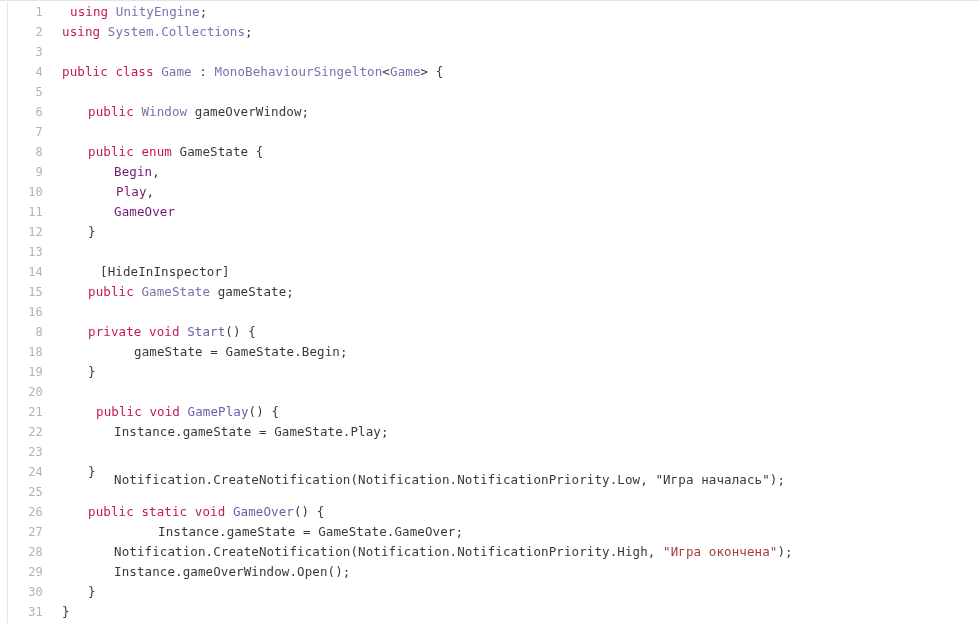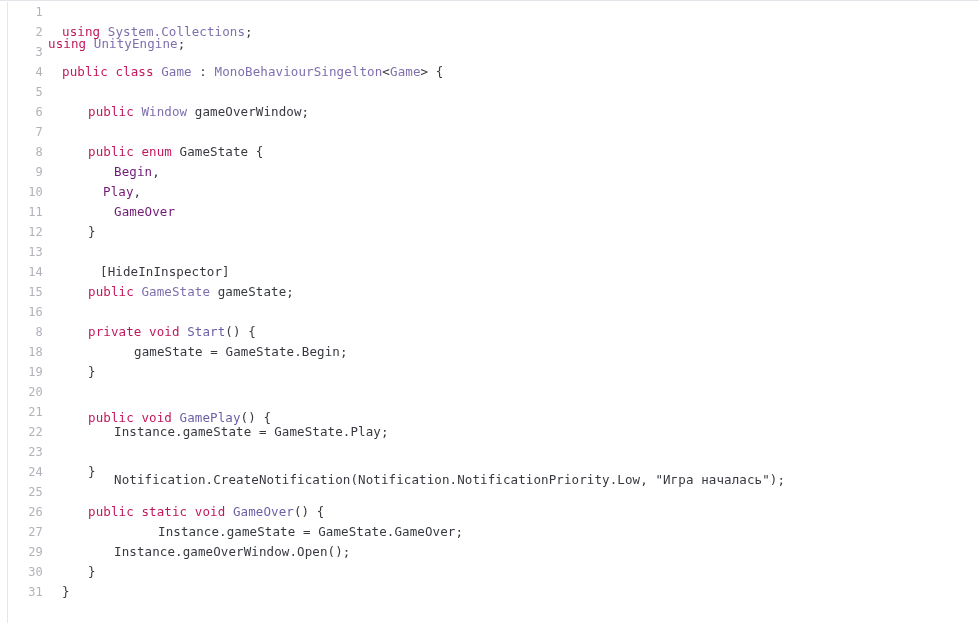--- a/index.html
+++ b/index.html
@@ -67,44 +67,45 @@
   .tok-plain   { color: #36393f; }
   .tok-str     { color: #a63b3b; }
   .tok-attr    { color: #36393f; margin-left: 12px; }
 </style>
 </head>
 <body>
 
 <div id="code-viewer">
   <div id="gutter-rule"></div>
   <div id="code-lines">
-      <div class="code-line"><span class="line-number">1</span><span class="line-code" style="left: 48px; margin-top: 32px;"><span class="tok-kw">using</span><span class="tok-plain"> </span><span class="tok-type">UnityEngine</span><span class="tok-plain">;</span></span></div>
+      <div class="code-line"><span class="line-number">1</span><span class="line-code" style="left: 70px;"><span class="tok-kw">using</span><span class="tok-plain"> </span><span class="tok-type">UnityEngine</span><span class="tok-plain">;</span></span></div>
       <div class="code-line"><span class="line-number">2</span><span class="line-code" style="left: 62px;"><span class="tok-kw">using</span><span class="tok-plain"> </span><span class="tok-type">System.Collections</span><span class="tok-plain">;</span></span></div>
       <div class="code-line"><span class="line-number">3</span><span class="line-code" style="left: 62px;"></span></div>
       <div class="code-line"><span class="line-number">4</span><span class="line-code" style="left: 62px;"><span class="tok-kw">public</span><span class="tok-plain"> </span><span class="tok-kw">class</span><span class="tok-plain"> </span><span class="tok-type">Game</span><span class="tok-plain"> : </span><span class="tok-type">MonoBehaviourSingelton</span><span class="tok-plain">&lt;</span><span class="tok-type">Game</span><span class="tok-plain">&gt; {</span></span></div>
       <div class="code-line"><span class="line-number">5</span><span class="line-code" style="left: 62px;"></span></div>
       <div class="code-line"><span class="line-number">6</span><span class="line-code" style="left: 88px;"><span class="tok-kw">public</span><span class="tok-plain"> </span><span class="tok-type">Window</span><span class="tok-plain"> gameOverWindow;</span></span></div>
       <div class="code-line"><span class="line-number">7</span><span class="line-code" style="left: 62px;"></span></div>
       <div class="code-line"><span class="line-number">8</span><span class="line-code" style="left: 88px;"><span class="tok-kw">public</span><span class="tok-plain"> </span><span class="tok-kw">enum</span><span class="tok-plain"> GameState {</span></span></div>
       <div class="code-line"><span class="line-number">9</span><span class="line-code" style="left: 114px;"><span class="tok-member">Begin</span><span class="tok-plain">,</span></span></div>
-      <div class="code-line"><span class="line-number">10</span><span class="line-code" style="left: 103px;"><span class="tok-member">Play</span><span class="tok-plain">,</span></span></div>
+      <div class="code-line"><span class="line-number">10</span><span class="line-code" style="left: 116px;"><span class="tok-member">Play</span><span class="tok-plain">,</span></span></div>
       <div class="code-line"><span class="line-number">11</span><span class="line-code" style="left: 114px;"><span class="tok-member">GameOver</span></span></div>
       <div class="code-line"><span class="line-number">12</span><span class="line-code" style="left: 88px;"><span class="tok-plain">}</span></span></div>
       <div class="code-line"><span class="line-number">13</span><span class="line-code" style="left: 62px;"></span></div>
       <div class="code-line"><span class="line-number">14</span><span class="line-code" style="left: 88px;"><span class="tok-attr">[HideInInspector]</span></span></div>
       <div class="code-line"><span class="line-number">15</span><span class="line-code" style="left: 88px;"><span class="tok-kw">public</span><span class="tok-plain"> </span><span class="tok-type">GameState</span><span class="tok-plain"> gameState;</span></span></div>
       <div class="code-line"><span class="line-number">16</span><span class="line-code" style="left: 62px;"></span></div>
       <div class="code-line"><span class="line-number">8</span><span class="line-code" style="left: 88px;"><span class="tok-kw">private</span><span class="tok-plain"> </span><span class="tok-kw">void</span><span class="tok-plain"> </span><span class="tok-fn">Start</span><span class="tok-plain">() {</span></span></div>
       <div class="code-line"><span class="line-number">18</span><span class="line-code" style="left: 114px; margin-left: 20px;"><span class="tok-plain">gameState = GameState.Begin;</span></span></div>
       <div class="code-line"><span class="line-number">19</span><span class="line-code" style="left: 88px;"><span class="tok-plain">}</span></span></div>
       <div class="code-line"><span class="line-number">20</span><span class="line-code" style="left: 62px;"></span></div>
-      <div class="code-line"><span class="line-number">21</span><span class="line-code" style="left: 88px; margin-top: 6px;"><span class="tok-kw">public</span><span class="tok-plain"> </span><span class="tok-kw">void</span><span class="tok-plain"> </span><span class="tok-fn">GamePlay</span><span class="tok-plain">() {</span></span></div>
+      <div class="code-line"><span class="line-number">21</span><span class="line-code" style="left: 96px;"><span class="tok-kw">public</span><span class="tok-plain"> </span><span class="tok-kw">void</span><span class="tok-plain"> </span><span class="tok-fn">GamePlay</span><span class="tok-plain">() {</span></span></div>
       <div class="code-line"><span class="line-number">22</span><span class="line-code" style="left: 114px;"><span class="tok-plain">Instance.gameState = GameState.Play;</span></span></div>
       <div class="code-line"><span class="line-number">23</span><span class="line-code" style="left: 114px; margin-top: 28px;"><span class="tok-plain">Notification.CreateNotification(Notification.NotificationPriority.Low, </span><span class="tok-plain">"Игра началась"</span><span class="tok-plain">);</span></span></div>
       <div class="code-line"><span class="line-number">24</span><span class="line-code" style="left: 88px;"><span class="tok-plain">}</span></span></div>
       <div class="code-line"><span class="line-number">25</span><span class="line-code" style="left: 62px;"></span></div>
       <div class="code-line"><span class="line-number">26</span><span class="line-code" style="left: 88px;"><span class="tok-kw">public</span><span class="tok-plain"> </span><span class="tok-kw">static</span><span class="tok-plain"> </span><span class="tok-kw">void</span><span class="tok-plain"> </span><span class="tok-fn">GameOver</span><span class="tok-plain">() {</span></span></div>
       <div class="code-line"><span class="line-number">27</span><span class="line-code" style="left: 114px; margin-left: 44px;"><span class="tok-plain">Instance.gameState = GameState.GameOver;</span></span></div>
+      <div class="code-line"><span class="line-number">28</span><span class="line-code" style="left: 114px;"><span class="tok-plain">Notification.CreateNotification(Notification.NotificationPriority.High, </span><span class="tok-str">"Игра окончена"</span><span class="tok-plain">);</span></span></div>
       <div class="code-line"><span class="line-number">29</span><span class="line-code" style="left: 114px;"><span class="tok-plain">Instance.gameOverWindow.Open();</span></span></div>
       <div class="code-line"><span class="line-number">30</span><span class="line-code" style="left: 88px;"><span class="tok-plain">}</span></span></div>
       <div class="code-line"><span class="line-number">31</span><span class="line-code" style="left: 62px;"><span class="tok-plain">}</span></span></div>
     </div>
 </div>
 
 </body></html>

